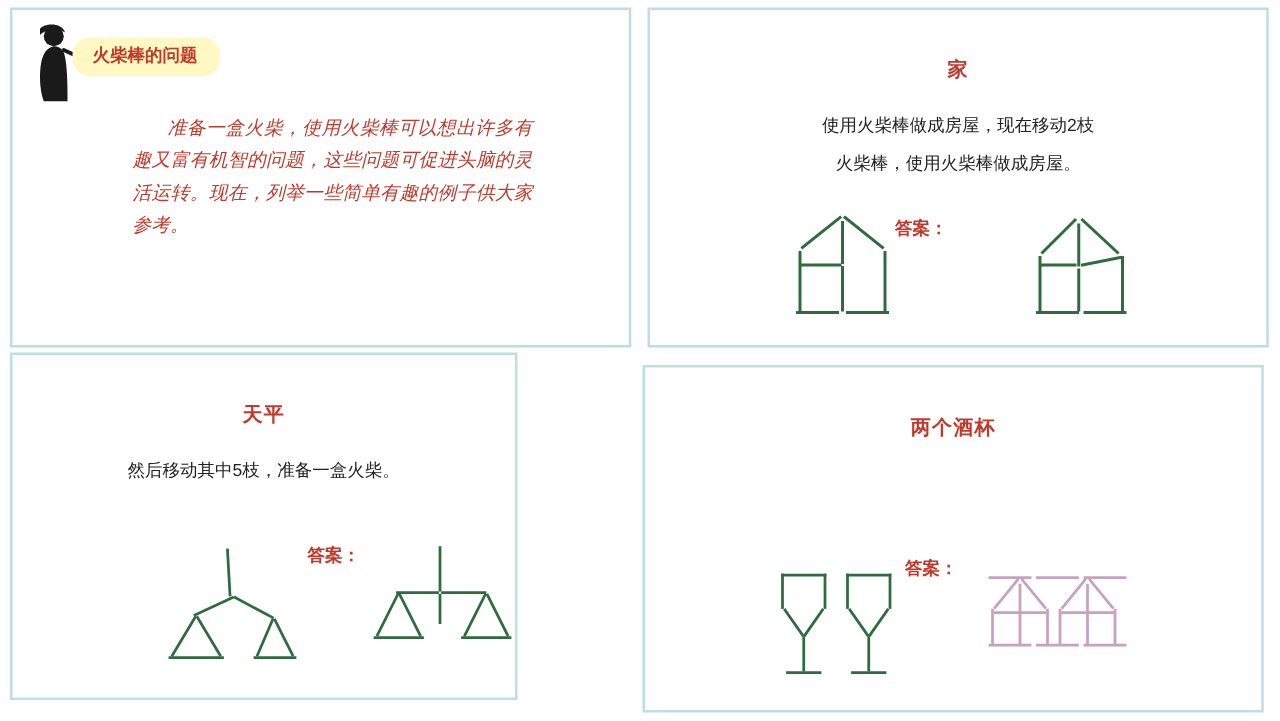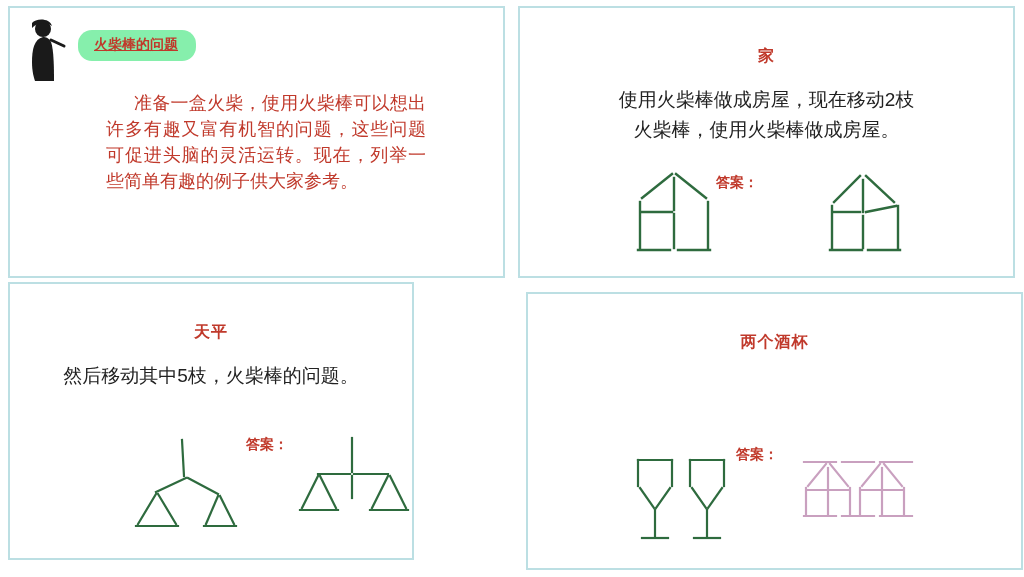--- a/index.html
+++ b/index.html
@@ -21,72 +21,72 @@
   }
   .panel {
     position: absolute;
     border: 2px solid #bcdfe3;
     background: #ffffff;
     box-sizing: border-box;
   }
   #panel-1 { left: 8px;   top: 6px;   width: 497px; height: 272px; }
   #panel-2 { left: 518px; top: 6px;   width: 497px; height: 272px; }
   #panel-3 { left: 8px;   top: 282px; width: 406px; height: 278px; }
-  #panel-4 { left: 526px; top: 292px; width: 497px; height: 278px; }
+  #panel-4 { left: 514px; top: 292px; width: 497px; height: 278px; }
 
   .panel-title {
     text-align: center;
     color: #c0392b;
     font-weight: bold;
     font-size: 16px;
     letter-spacing: 1px;
   }
   #panel-2 .panel-title { margin-top: 38px; }
   #panel-3 .panel-title { margin-top: 38px; }
   #panel-4 .panel-title { margin-top: 38px; }
 
   
   .banner {
     position: absolute;
-    left: 68px;
+    left: 48px;
     top: 22px;
-    background: #86efac;
+    background: #fef9c3;
     border-radius: 14px 14px 14px 14px;
     padding: 6px 18px 7px 16px;
     color: #c0392b;
     font-weight: bold;
     font-size: 14px;
     white-space: nowrap;
     box-shadow: 0 0 0 0 rgba(0,0,0,0);
-    text-decoration: underline;
   }
   .person {
     position: absolute;
     left: 14px;
     top: 12px;
     width: 44px;
     height: 62px;
   }
   .intro {
     position: absolute;
     left: 96px;
     top: 82px;
     width: 320px;
     color: #c0392b;
-    font-size: 18px;
+    font-size: 15px;
     line-height: 26px;
     text-align: justify;
     text-indent: 28px;
+    font-style: italic;
   }
 
   .body-text {
     margin: 18px auto 0 auto;
     width: 330px;
     color: #222222;
-    font-size: 19px;
+    font-size: 14px;
     line-height: 30px;
     text-align: center;
     text-indent: 0;
   }
 
   .answer-label {
     color: #c0392b;
     font-weight: bold;
     font-size: 14px;
     position: absolute;
@@ -167,21 +167,21 @@
           <line x1="18" y1="46" x2="44" y2="46"></line>
         </g>
       </svg>
     </div>
   </div>
 
   <div class="panel" id="panel-3">
     <div class="panel-title">天平</div>
 
     <div class="body-text">
-      <div>然后移动其中5枝，火柴棒的问题。</div>
+      <div>然后移动其中5枝，准备一盒火柴。</div>
     </div>
 
     <div class="answer-label" style="left:236px; top:152px;">答案：</div>
 
     <div class="fig" style="left:120px; top:148px;">
       <svg width="120" height="100" viewBox="0 0 120 100">
         <g stroke="#2e6b3e" stroke-width="2.2" fill="none" stroke-linecap="square">
 
           <line x1="52" y1="8" x2="54" y2="44"></line>
           <line x1="26" y1="60" x2="56" y2="46"></line>

